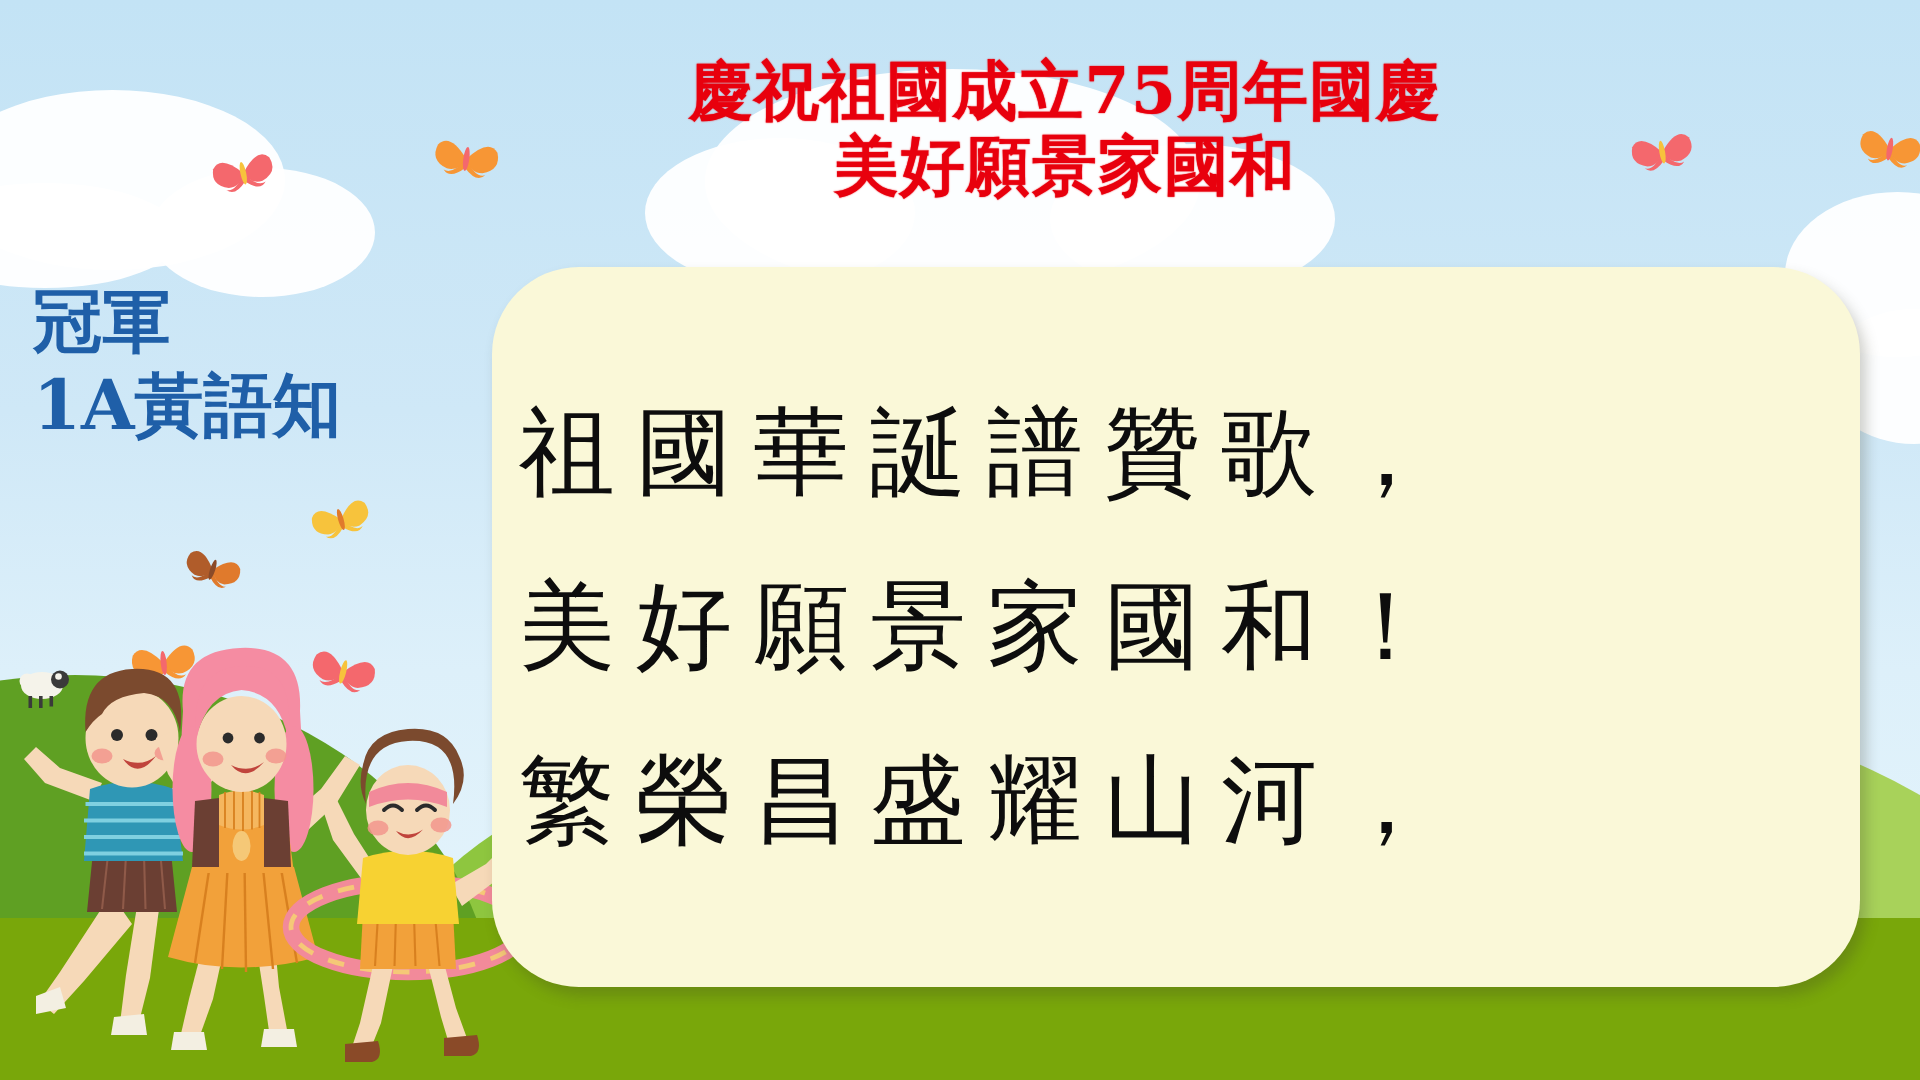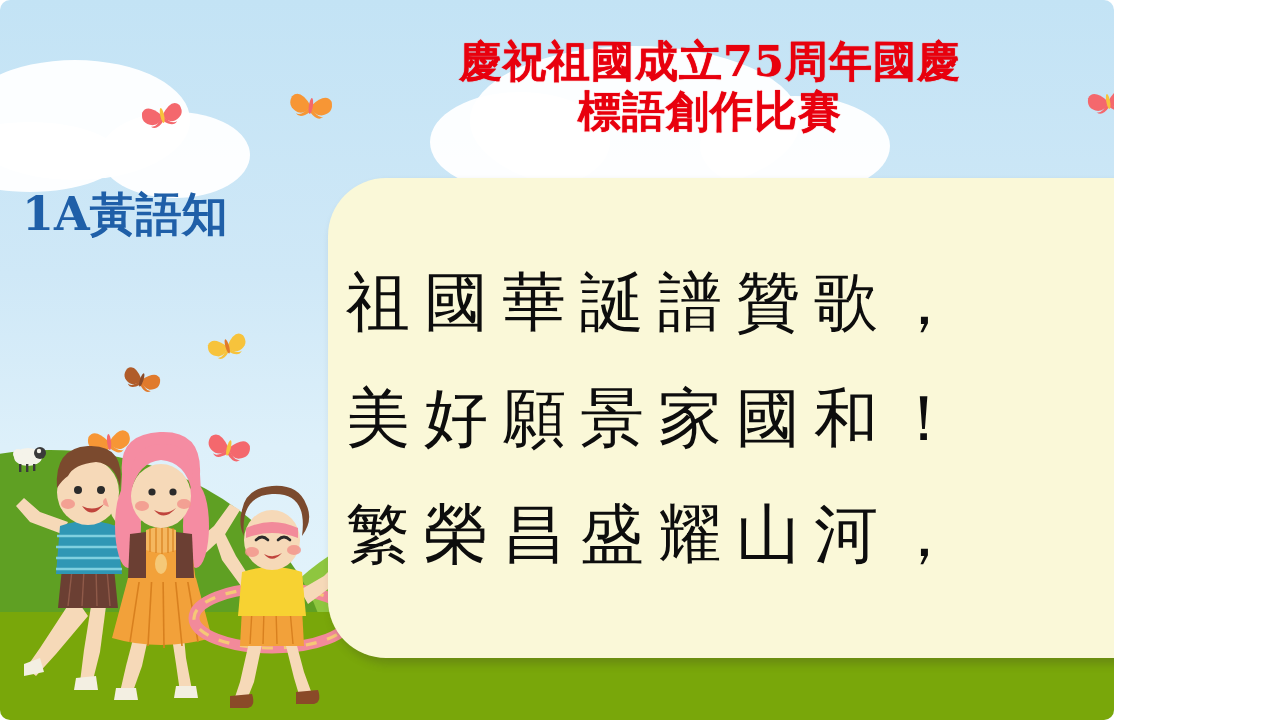--- a/index.html
+++ b/index.html
@@ -4,25 +4,24 @@
 <style>
   html, body {
     margin: 0; padding: 0;
     background: #ffffff;
   }
   body {
     font-family: "Liberation Serif", serif;
   }
   #poster {
     position: relative;
-    width: 1114px;
+    width: 1280px;
     height: 720px;
     overflow: hidden;
     background: linear-gradient(180deg, #c3e3f5 0%, #cfe8f7 38%, #ddf0fa 62%, #e6f5fc 100%);
-    border-radius: 10px;
   }
 
   
   .cloud {
     position: absolute;
     background: #ffffff;
     border-radius: 50%;
   }
   .cloud-soft { opacity: .95; }
 
@@ -354,24 +353,25 @@
   <div class="bfly" style="left:1196px; top:316px; width:30px; height:22px; z-index:4;">
     <svg viewBox="0 0 46 34">
       <path d="M23 18 Q10 2 3 11 Q-1 22 11 26 Q19 27 23 18 Z" fill="#f79635"></path>
       <path d="M23 18 Q36 2 43 11 Q47 22 35 26 Q27 27 23 18 Z" fill="#f79635"></path>
       <ellipse cx="23" cy="18" rx="2" ry="7" fill="#f4686d"></ellipse>
     </svg>
   </div>
 
   <div id="title-block">
     <div class="title-line">慶祝祖國成立75周年國慶</div>
-    <div class="title-line">標語創作比賽</div>
+    <div class="title-line">美好願景家國和</div>
   </div>
 
   <div id="award-block">
+    <div class="award-line rank">冠軍</div>
     <div class="award-line name">1A黃語知</div>
   </div>
 
   <div id="slogan-card">
     <div class="slogan-line">祖國華誕譜贊歌，</div>
     <div class="slogan-line">美好願景家國和！</div>
     <div class="slogan-line">繁榮昌盛耀山河，</div>
   </div>
 
 </div>

